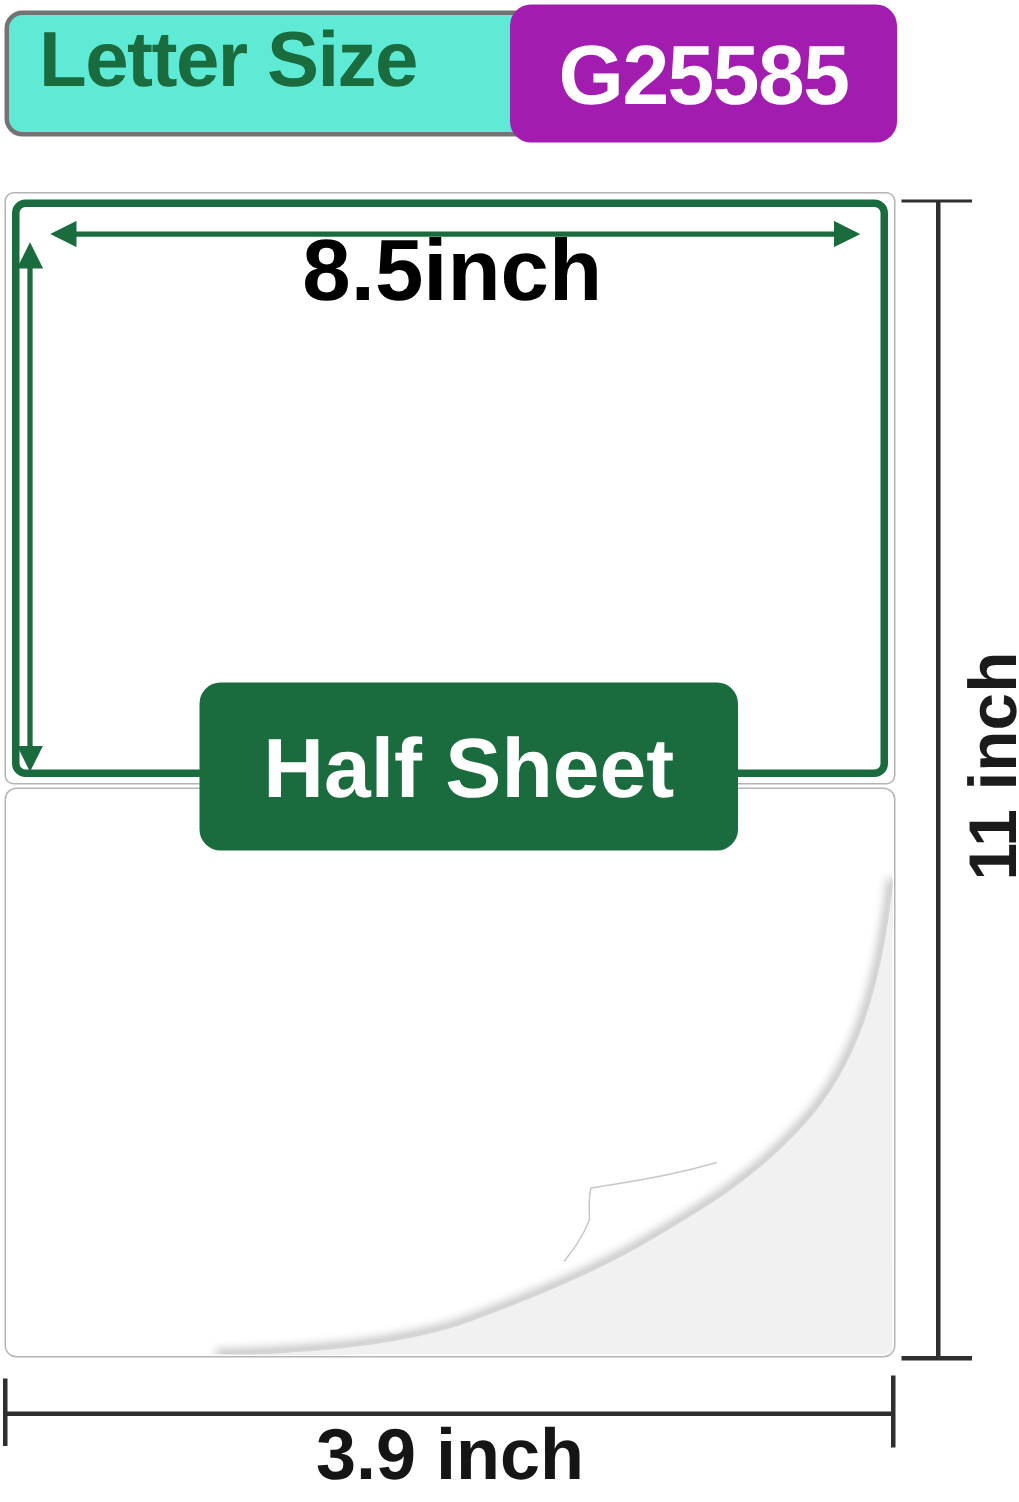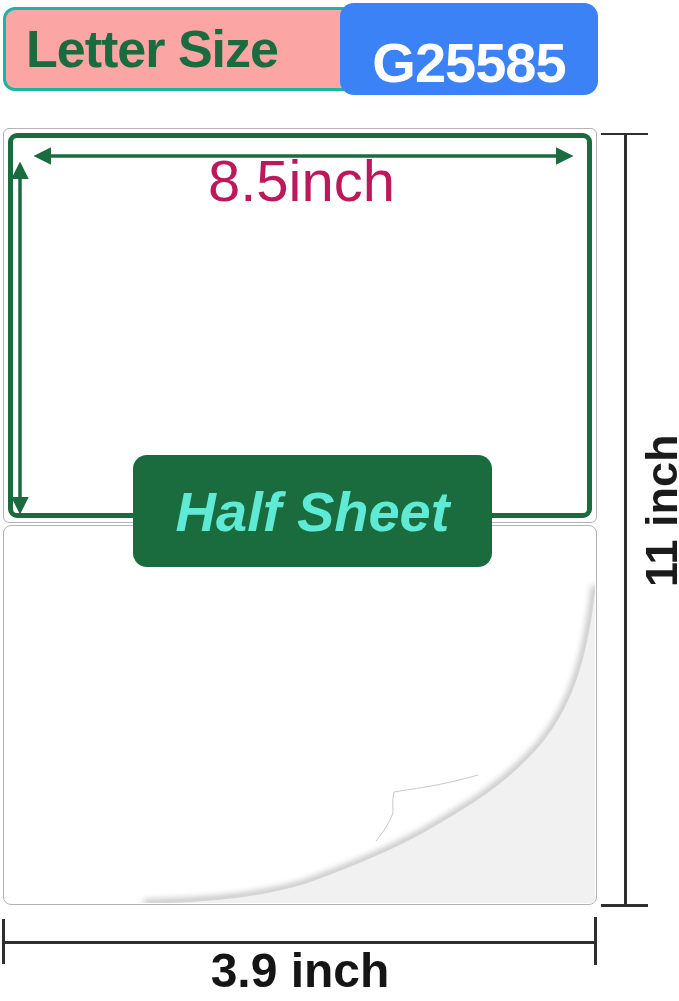--- a/index.html
+++ b/index.html
@@ -3,69 +3,69 @@
 <meta charset="utf-8">
 <style>
   html,body { margin:0; padding:0; background:#ffffff; }
   .stage {
     position:relative; width:679px; height:1001px; background:#ffffff;
     font-family:"Liberation Sans", sans-serif; overflow:hidden;
   }
   
   .hdr-box {
     position:absolute; left:3px; top:7px; width:362px; height:84px;
-    background:#fca5a5; border:3px solid #14b8a6; border-radius:12px;
-    box-sizing:border-box; display:flex; align-items:center;
+    background:#5eead4; border:3px solid #737373; border-radius:12px;
+    box-sizing:border-box; display:flex; align-items:flex-start;
   }
   .hdr-title {
     padding-left:20px; font-size:52px; font-weight:bold; color:#1a6b3e;
     letter-spacing:-1px; white-space:nowrap;
   }
   .hdr-badge {
     position:absolute; left:340px; top:3px; width:258px; height:92px;
-    background:#3b82f6; border-radius:14px; display:flex;
-    align-items:flex-end; justify-content:center;
+    background:#a21caf; border-radius:14px; display:flex;
+    align-items:center; justify-content:center;
   }
   .hdr-code { font-size:56px; font-weight:bold; color:#ffffff; letter-spacing:-1px; }
 
   
   .sheet-top {
     position:absolute; left:3px; top:128px; width:594px; height:395px;
     background:#ffffff; border:1.5px solid #b4b4b4; border-radius:6px;
     box-sizing:border-box;
   }
   .sheet-top-green {
     position:absolute; left:4px; top:4px; right:4px; bottom:4px;
     border:5px solid #1a6b3e; border-radius:9px;
   }
   .top-arrows { position:absolute; left:0; top:0; }
   .lbl-width {
     position:absolute; left:3px; top:152px; width:597px; text-align:center;
-    font-size:58px; font-weight:normal; color:#be185d; line-height:1;
+    font-size:58px; font-weight:bold; color:#000000; line-height:1;
   }
   .lbl-height {
     position:absolute; left:33px; top:299px;
     font-size:58px; font-weight:bold; color:#1a6b3e; line-height:1;
   }
 
   
   .sheet-bottom {
     position:absolute; left:3px; top:525px; width:594px; height:380px;
     background:#ffffff; border:1.5px solid #b4b4b4; border-radius:8px;
     box-sizing:border-box; overflow:hidden;
   }
   .curl-svg { position:absolute; left:0; top:0; }
 
   
   .half-badge {
     position:absolute; left:133px; top:455px; width:359px; height:112px;
     background:#1a6b3e; border-radius:14px; display:flex;
     align-items:center; justify-content:center;
   }
-  .half-badge-text { font-size:56px; font-weight:bold; color:#5eead4; white-space:nowrap;font-style:italic; }
+  .half-badge-text { font-size:56px; font-weight:bold; color:#ffffff; white-space:nowrap; }
 
   
   .dim { position:absolute; background:#2f2f2f; }
   .dim-v-line  { left:624px; top:134px; width:2.5px; height:772px; }
   .dim-v-tick-top { left:601px; top:132.5px; width:47px; height:2.5px; }
   .dim-v-tick-bot { left:601px; top:904px;  width:47px; height:2.5px; }
   .dim-h-line  { left:3px;   top:941px; width:593px; height:2.5px; }
   .dim-h-tick-l{ left:2px;   top:919px; width:2.5px; height:45px; }
   .dim-h-tick-r{ left:594px; top:917px; width:2.5px; height:48px; }
 

